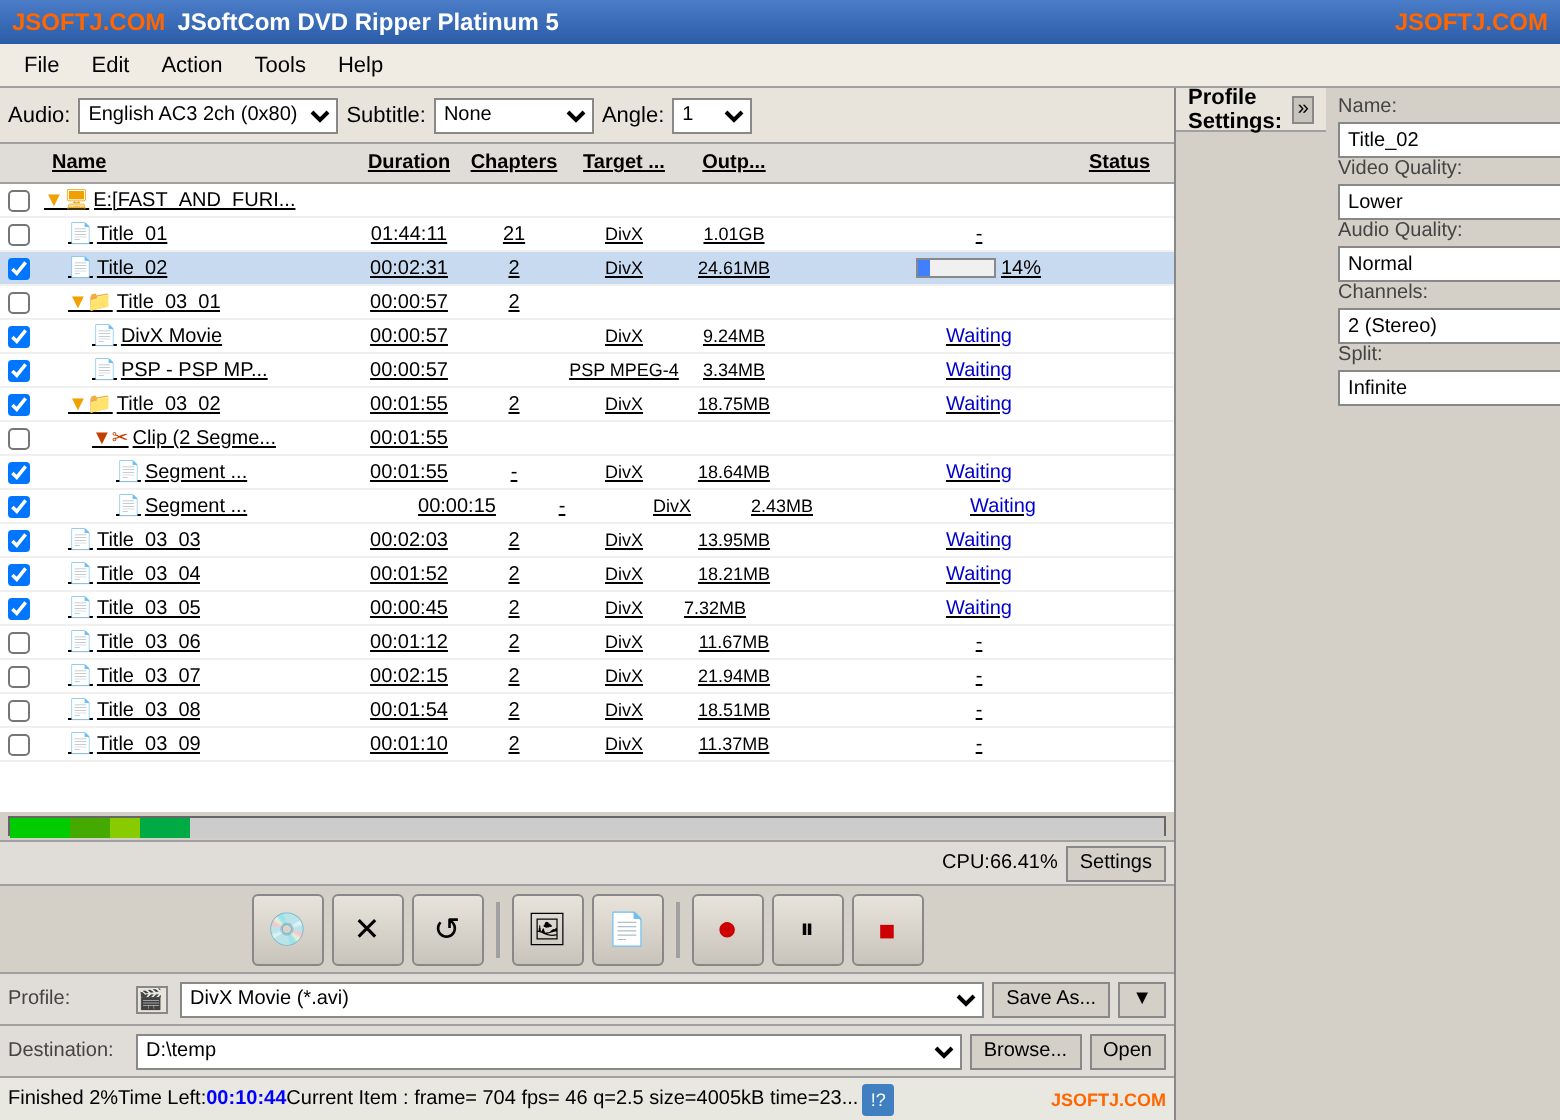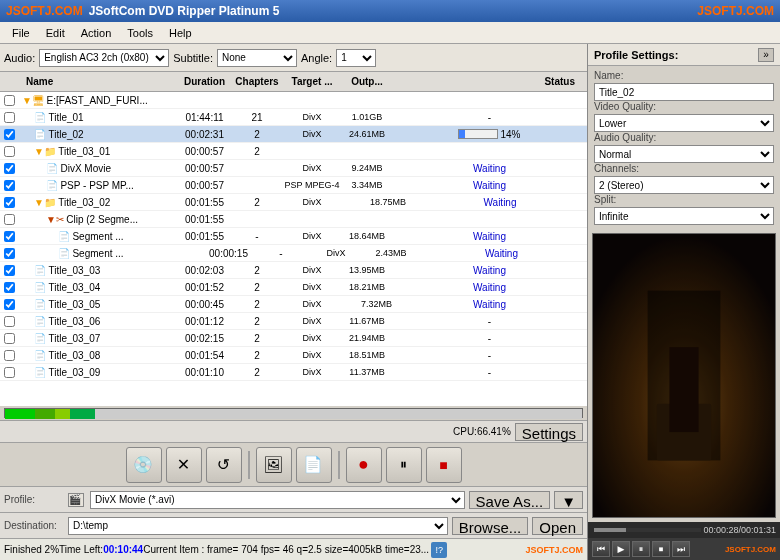--- a/index.html
+++ b/index.html
@@ -17,21 +17,21 @@
 
     
     #left-panel { flex: 1; display: flex; flex-direction: column; border-right: 1px solid #888; }
 
     
     #audio-bar { background: #e8e4dc; height: 28px; display: flex; align-items: center; padding: 2px 4px; border-bottom: 1px solid #a0a0a0; gap: 4px; }
     .label { font-size: 11px; }
     select { font-size: 10px; background: white; border: 1px solid #888; height: 18px; }
 
     
-    #file-list-container { flex: 1; overflow: hidden; display: flex; flex-direction: column; background: white; }
+    #file-list-container { flex: 1; overflow: hidden; display: flex; flex-direction: column; background: white; text-decoration: underline; }
     #file-list-header { display: flex; background: #e0ddd8; border-bottom: 1px solid #a0a0a0; height: 20px; align-items: center; font-size: 10px; font-weight: bold; }
     .col-check { width: 22px; min-width: 22px; text-align: center; }
     .col-name { width: 155px; min-width: 155px; padding-left: 4px; overflow: hidden; }
     .col-dur { width: 55px; min-width: 55px; text-align: center; }
     .col-chap { width: 50px; min-width: 50px; text-align: center; }
     .col-target { width: 60px; min-width: 60px; text-align: center; }
     .col-out { width: 50px; min-width: 50px; text-align: center; }
     .col-status { flex: 1; text-align: right; }
 
     #file-list-body { flex: 1; overflow-y: auto; background: white; }
@@ -50,29 +50,29 @@
 
     
     #toolbar { background: #d4d0c8; height: 44px; display: flex; align-items: center; padding: 2px 8px; border-top: 1px solid #a0a0a0; gap: 4px; justify-content: center; }
     .tool-btn { width: 36px; height: 36px; background: linear-gradient(to bottom, #e8e4dc, #c8c4bc); border: 1px solid #888; border-radius: 3px; cursor: pointer; display: flex; align-items: center; justify-content: center; font-size: 16px; }
     .tool-sep { width: 2px; height: 28px; background: #a0a0a0; margin: 0 2px; }
 
     
     #profile-bar, #dest-bar { background: #e0ddd8; height: 26px; display: flex; align-items: center; padding: 0 4px; border-top: 1px solid #a0a0a0; gap: 4px; font-size: 10px; }
     .profile-label { width: 60px; color: #444; }
     .profile-select { flex: 1; height: 18px; font-size: 10px; background: white; border: 1px solid #888; }
-    .btn-small { background: #d4d0c8; border: 1px solid #888; padding: 1px 6px; font-size: 15px; cursor: pointer; height: 18px; }
+    .btn-small { background: #d4d0c8; border: 1px solid #888; padding: 1px 6px; font-size: 10px; cursor: pointer; height: 18px; }
 
     
     #bottom-status { background: #e8e8e0; height: 22px; display: flex; align-items: center; padding: 0 4px; border-top: 1px solid #a0a0a0; font-size: 10px; }
     #bottom-status .time-left { color: #0000ff; font-weight: bold; }
     .help-btn { width: 16px; height: 16px; background: #4080c0; color: white; border: none; font-size: 9px; cursor: pointer; margin-left: 2px; border-radius: 2px; }
 
     
-    #right-panel { width: 192px; background: #d4d0c8; display: flex; flex-direction: column; }
+    #right-panel { width: 192px; background: #d4d0c8; display: flex; flex-direction: row; }
     #profile-settings-header { background: #e8e4dc; border-bottom: 1px solid #a0a0a0; height: 22px; display: flex; align-items: center; padding: 0 6px; font-size: 11px; font-weight: bold; }
     #profile-settings-header .expand-btn { margin-left: auto; background: #c8c4bc; border: 1px solid #888; width: 16px; height: 14px; font-size: 10px; cursor: pointer; display: flex; align-items: center; justify-content: center; }
 
     #settings-form { padding: 4px 6px; display: flex; flex-direction: column; gap: 0; }
     .form-group { display: flex; flex-direction: column; gap: 2px; }
     .form-label { font-size: 10px; color: #444; }
     .form-input { height: 18px; font-size: 10px; background: white; border: 1px solid #888; padding: 0 4px; }
     .form-select { height: 18px; font-size: 10px; background: white; border: 1px solid #888; }
 
     
@@ -250,21 +250,21 @@
       <div class="col-check" style="display:flex;align-items:center;">
               <input type="checkbox" checked="" style="width: 11px; height: 11px; margin: 0px 4px;">
             </div>
       <div class="col-name" style="padding-left:12px; display:flex; align-items:center; overflow:hidden; white-space:nowrap;">
         <span style="color:#f0a000;font-size:10px;">▼📁</span>
               <span style="margin-left:2px; overflow:hidden; text-overflow:ellipsis; white-space:nowrap;">Title_03_02</span>
       </div>
       <div class="col-dur" style="text-align:center;">00:01:55</div>
       <div class="col-chap" style="text-align:center;">2</div>
       <div class="col-target" style="text-align:center; font-size:9px;">DivX</div>
-      <div class="col-out" style="text-align:center; font-size:9px;margin-left:21px;">18.75MB</div>
+      <div class="col-out" style="text-align:center; font-size:9px;">18.75MB</div>
       <div class="col-status" style="text-align:center; font-size:10px; display:flex; align-items:center; justify-content:center;">
               <span style="color:#0000cc">Waiting</span>
             </div>
     </div>
           <div class="file-row">
       <div class="col-check" style="display:flex;align-items:center;">
               <input type="checkbox" style="width: 11px; height: 11px; margin: 0px 4px;">
             </div>
       <div class="col-name" style="padding-left:24px; display:flex; align-items:center; overflow:hidden; white-space:nowrap;">
         <span style="color:#c04000;font-size:10px;">▼✂</span>
@@ -346,21 +346,21 @@
       <div class="col-check" style="display:flex;align-items:center;">
               <input type="checkbox" checked="" style="width: 11px; height: 11px; margin: 0px 4px;">
             </div>
       <div class="col-name" style="padding-left:12px; display:flex; align-items:center; overflow:hidden; white-space:nowrap;">
         <span style="color:#4080c0;font-size:10px;">📄</span>
               <span style="margin-left:2px; overflow:hidden; text-overflow:ellipsis; white-space:nowrap;">Title_03_05</span>
       </div>
       <div class="col-dur" style="text-align:center;">00:00:45</div>
       <div class="col-chap" style="text-align:center;">2</div>
       <div class="col-target" style="text-align:center; font-size:9px;">DivX</div>
-      <div class="col-out" style="text-align:right; font-size:9px;">7.32MB</div>
+      <div class="col-out" style="text-align:left; font-size:9px;">7.32MB</div>
       <div class="col-status" style="text-align:center; font-size:10px; display:flex; align-items:center; justify-content:center;">
               <span style="color:#0000cc">Waiting</span>
             </div>
     </div>
           <div class="file-row">
       <div class="col-check" style="display:flex;align-items:center;">
               <input type="checkbox" style="width: 11px; height: 11px; margin: 0px 4px;">
             </div>
       <div class="col-name" style="padding-left:12px; display:flex; align-items:center; overflow:hidden; white-space:nowrap;">
         <span style="color:#4080c0;font-size:10px;">📄</span>

